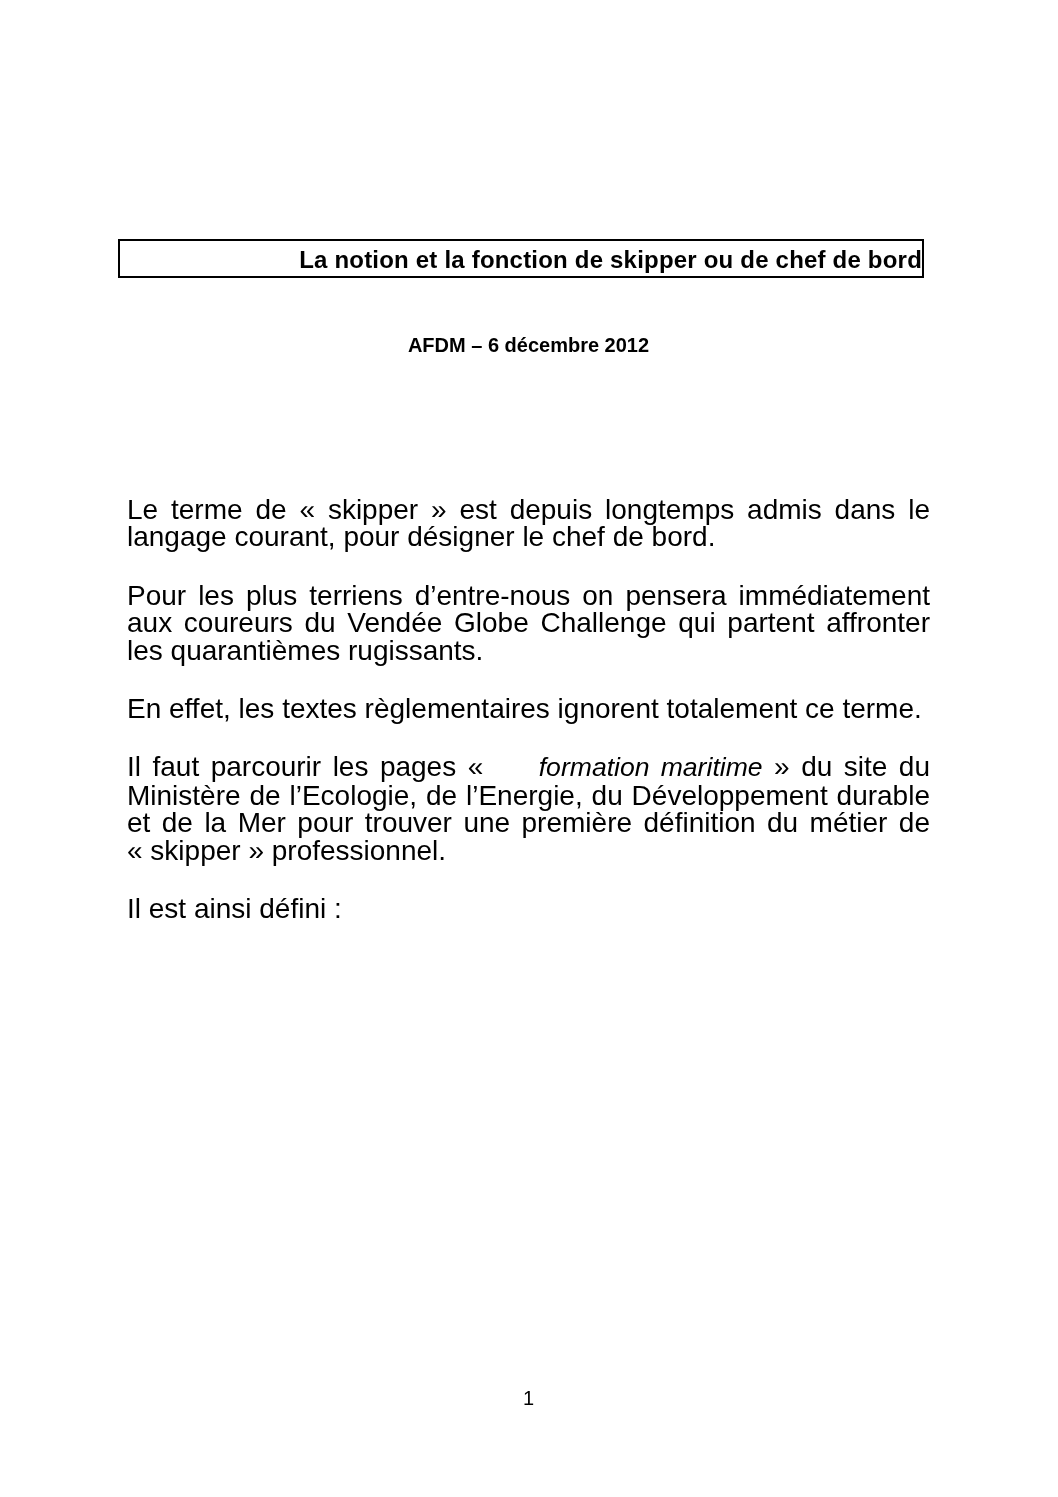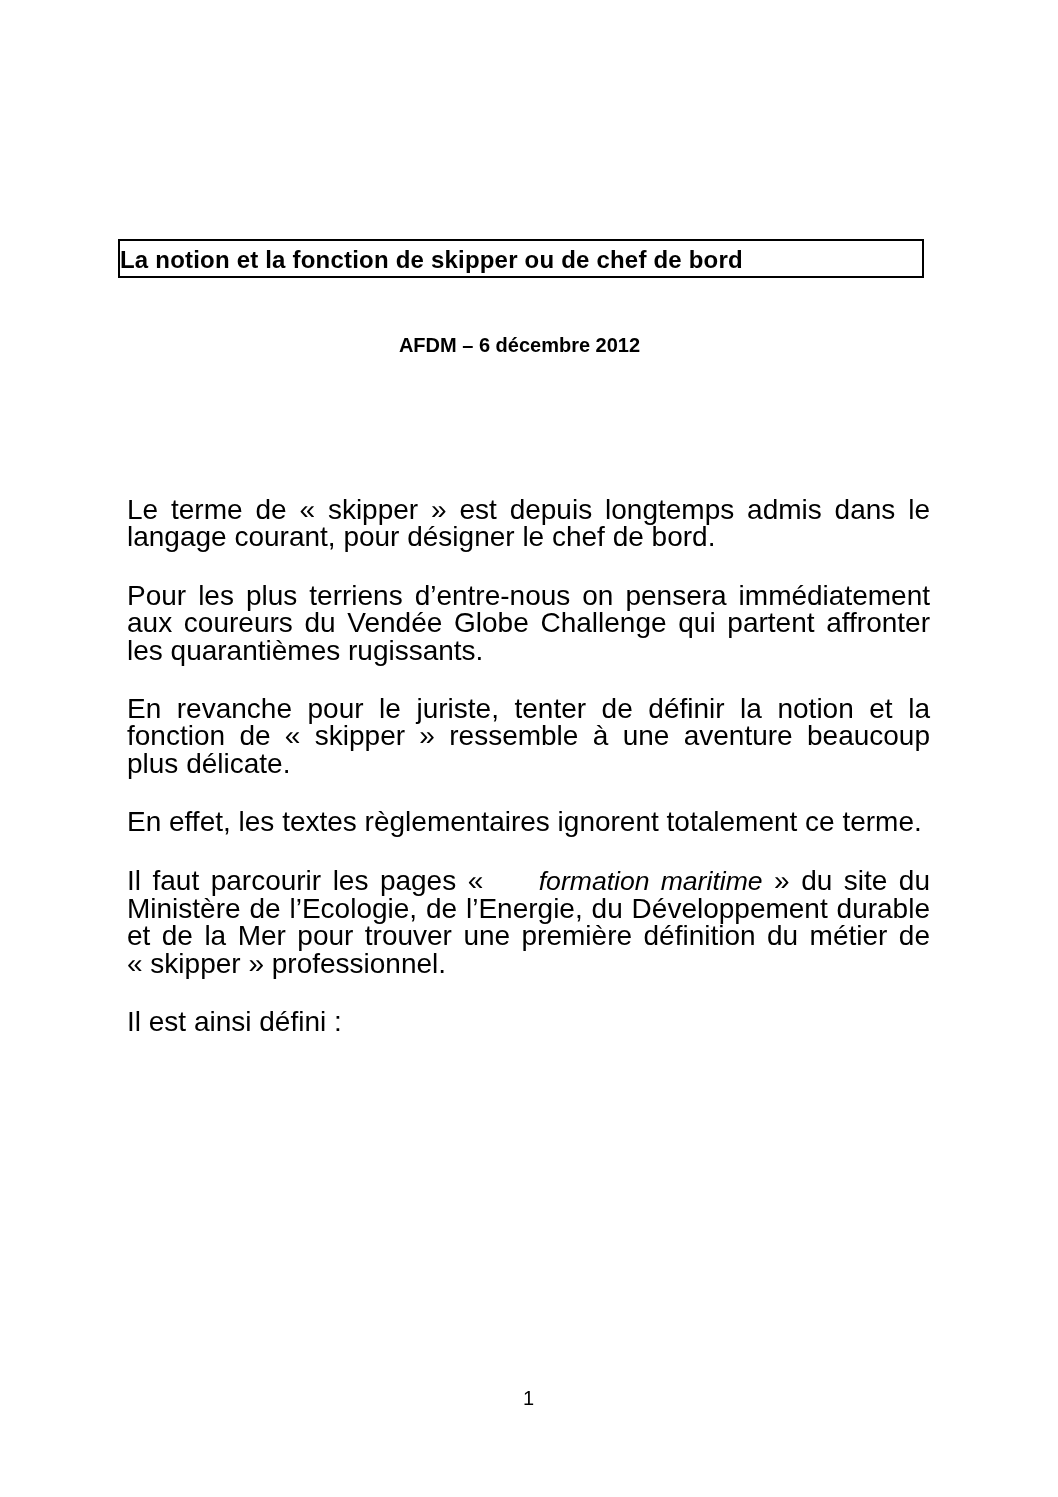--- a/index.html
+++ b/index.html
@@ -17,29 +17,29 @@
 
   .title-box {
     position: absolute;
     left: 118px;
     top: 239px;
     width: 806px;
     height: 39px;
     box-sizing: border-box;
     border: 2px solid #000000;
     padding-top: 5px;
-    text-align: left;
+    text-align: right;
     font-size: 24px;
     font-weight: bold;
     letter-spacing: 0.2px;
   }
 
   .subtitle {
     position: absolute;
-    left: 118px;
+    left: 127px;
     top: 334px;
     width: 803px;
     text-align: center;
     font-size: 20px;
     font-weight: bold;
   }
 
   .doc-body {
     position: absolute;
     left: 127px;
@@ -80,21 +80,20 @@
 
   <div class="title-box">
     <span>La notion et la fonction de skipper ou de chef de bord</span>
   </div>
 
   <div class="subtitle">AFDM – 6 décembre 2012</div>
 
   <div class="doc-body" id="doc-body">
       <p><span>Le terme de «&nbsp;skipper&nbsp;» est depuis longtemps admis dans le langage courant, pour désigner le chef de bord.</span></p>
       <p><span>Pour les plus terriens d’entre-nous on pensera immédiatement aux coureurs du Vendée Globe Challenge qui partent affronter les quarantièmes rugissants.</span></p>
-      <p><span>En revanche pour le juriste, tenter de définir la notion et la fonction de «&nbsp;skipper&nbsp;» ressemble à une aventure beaucoup plus délicate.</span></p>
       <p class="space-before"><span>En effet, les textes règlementaires ignorent totalement ce terme.</span></p>
       <p><span>Il faut parcourir les pages «&nbsp;</span><span class="italic">formation maritime</span><span>&nbsp;» du site du Ministère de l’Ecologie, de l’Energie, du Développement durable et de la Mer pour trouver une première définition du métier de «&nbsp;skipper&nbsp;» professionnel.</span></p>
       <p><span>Il est ainsi défini&nbsp;:</span></p>
     </div>
 
   <div class="page-number">1</div>
 
 </div>
 
 </body></html>

